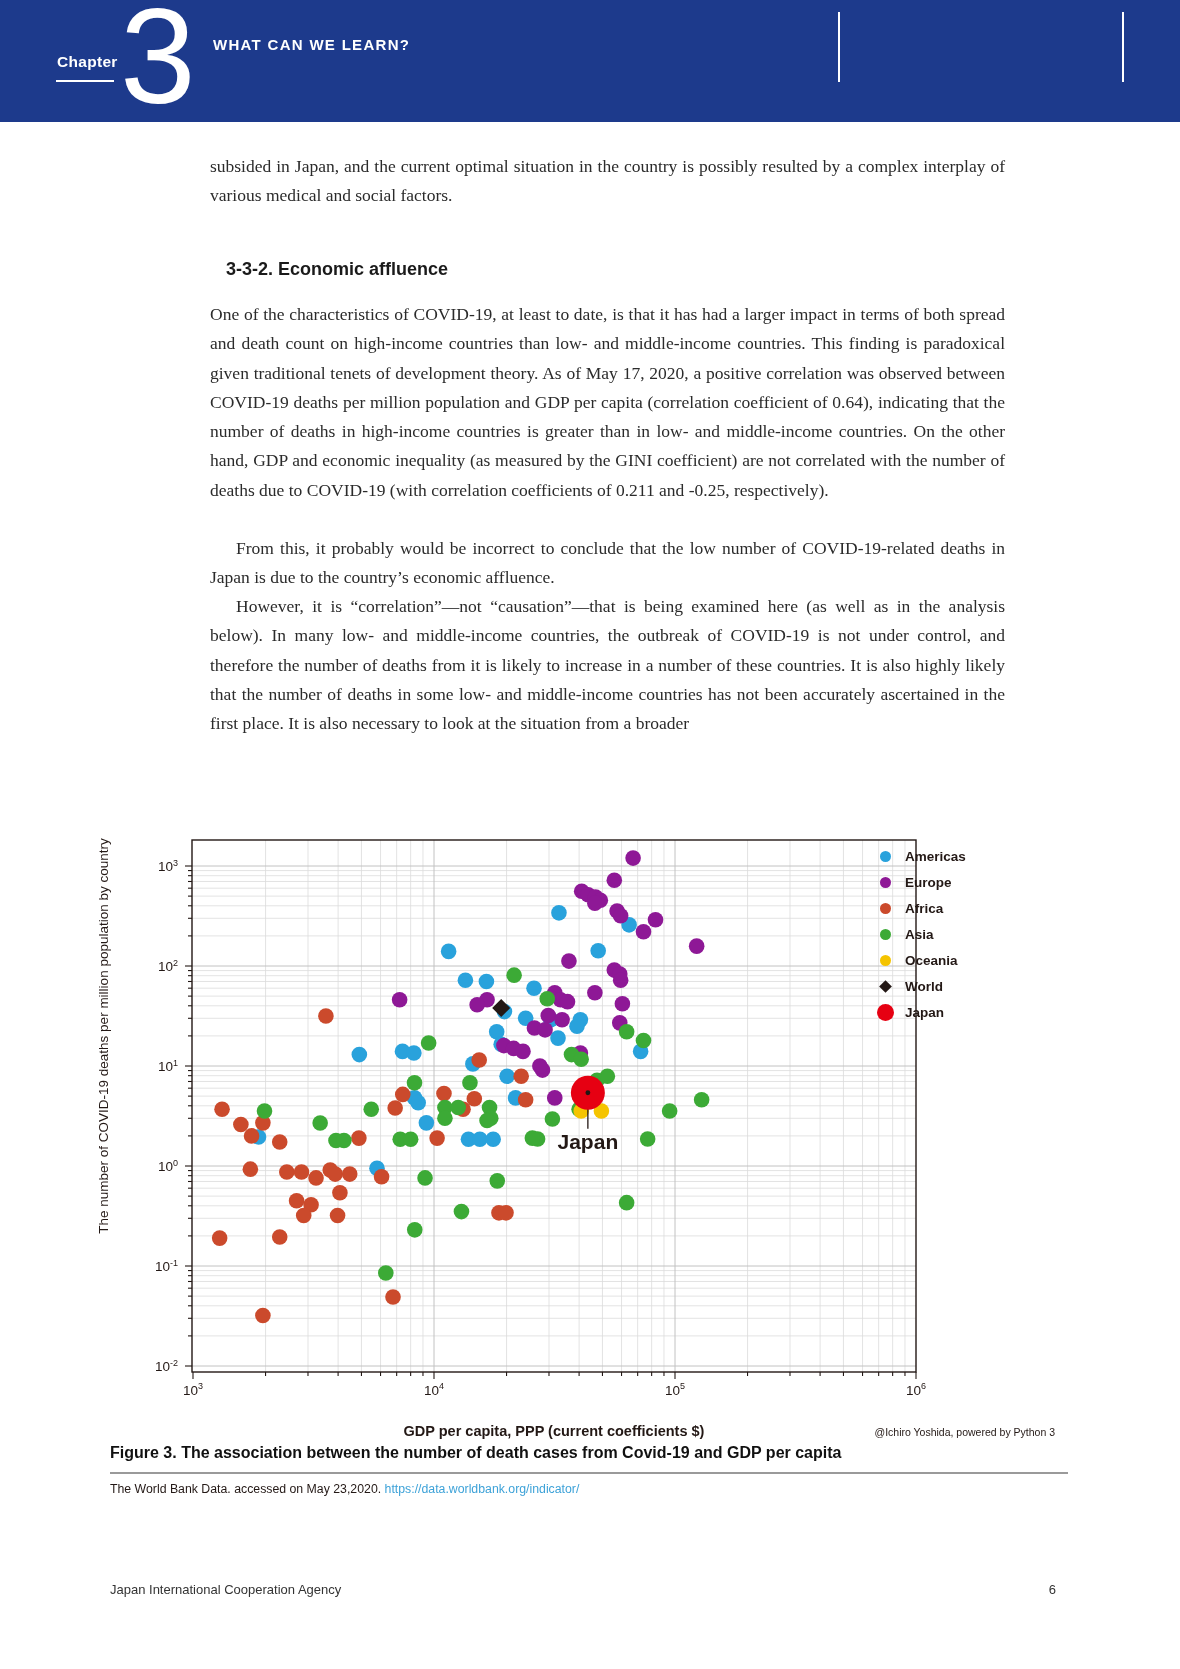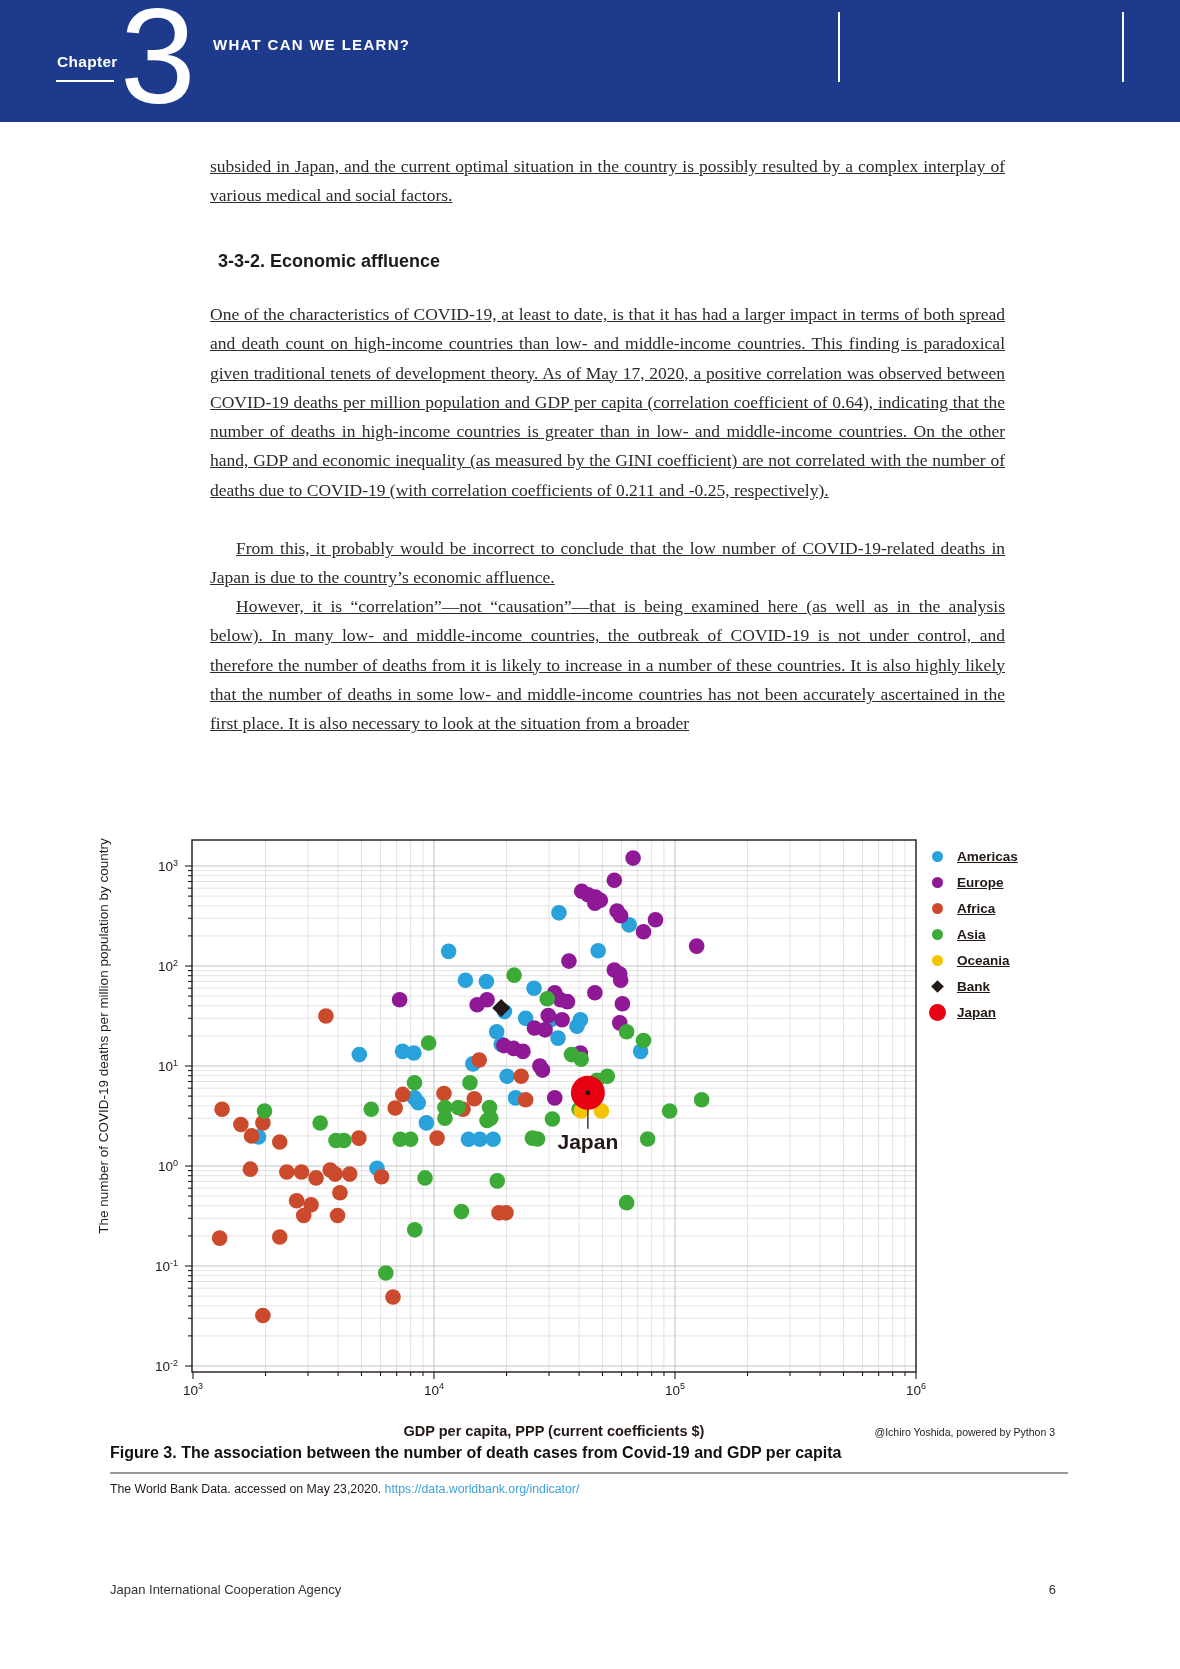--- a/index.html
+++ b/index.html
@@ -7,39 +7,39 @@
         font-family:"Liberation Sans",sans-serif;color:#231815;}
   
   #band{position:absolute;left:0;top:0;width:1180px;height:122px;}
   #chapter-label{position:absolute;left:57px;top:53px;color:#fff;font-size:15.5px;font-weight:bold;letter-spacing:.3px;}
   #chapter-underline{position:absolute;left:56px;top:80px;width:58px;height:2px;background:#fff;}
   #chapter-number{position:absolute;left:120px;top:-12px;color:#fff;font-size:136px;font-weight:100;line-height:1;}
   #band-title{position:absolute;left:213px;top:36px;color:#fff;font-size:15px;font-weight:bold;letter-spacing:1.3px;}
   .band-bar{position:absolute;top:12px;width:2px;height:70px;background:#fff;}
   #tagline{position:absolute;left:860px;top:30px;color:#fff;font-size:13px;font-weight:bold;letter-spacing:.6px;line-height:17px;}
   
-  .serif{font-family:"Liberation Serif",serif;color:#2b2b2b;text-decoration:underline;}
+  .serif{font-family:"Liberation Serif",serif;color:#2b2b2b;}
   #p1,#p2,#p3,#p4{position:absolute;left:210px;width:795px;font-size:17.5px;line-height:29.3px;text-align:justify;margin:0;}
   #p1{top:152px;}
-  #sec-heading{position:absolute;left:210px;top:243px;font-size:18px;font-weight:bold;color:#1a1a1a;margin:8px;}
+  #sec-heading{position:absolute;left:210px;top:243px;font-size:18px;font-weight:bold;color:#1a1a1a;margin:16px;}
   #p2{top:300px;}
   #p3{top:534px;text-indent:26px;}
   #p4{top:592px;text-indent:26px;}
   
   #ylabel{position:absolute;left:96px;top:1036px;transform:translateY(-50%) rotate(180deg);
           writing-mode:vertical-rl;font-size:13.5px;color:#231815;white-space:nowrap;}
   .ytick{position:absolute;width:46px;text-align:right;font-size:13.5px;color:#231815;transform:translateY(-50%);}
   .xtick{position:absolute;width:60px;text-align:center;font-size:13.5px;color:#231815;transform:translateX(-50%);}
   .ytick sup,.xtick sup{font-size:9px;}
   #xaxis-title{position:absolute;left:354px;top:1423px;width:400px;text-align:center;font-size:14.5px;font-weight:600;}
   #credit{position:absolute;left:805px;top:1426px;width:250px;text-align:right;font-size:10.5px;color:#231815;}
   #japan-callout{position:absolute;left:529px;top:1128px;width:112px;text-align:center;
                  font-size:21px;font-weight:bold;color:#231815;}
   
-  #legend{position:absolute;left:928px;top:843px;text-decoration:underline;}
+  #legend{position:absolute;left:876px;top:843px;}
   .legend-row{display:flex;align-items:center;height:26px;gap:11px;}
   .legend-marker{width:18px;display:flex;justify-content:center;align-items:center;}
   .lm-circle{width:11px;height:11px;border-radius:50%;}
   .lm-diamond{width:9px;height:9px;transform:rotate(45deg);}
   .lm-big{width:17px;height:17px;border-radius:50%;}
   .legend-label{font-size:13.5px;font-weight:600;color:#231815;}
   
   #caption{position:absolute;left:110px;top:1444px;font-size:16px;font-weight:bold;color:#111;}
   #rule{position:absolute;left:110px;top:1472px;width:958px;height:1.5px;background:#9a9a9a;}
   #source{position:absolute;left:110px;top:1481px;font-size:12.3px;line-height:17.5px;color:#231815;}
@@ -424,21 +424,21 @@
       <div class="legend-row">
         <span class="legend-marker">
           <span class="lm-circle" style="background: rgb(245, 196, 0);"></span>
         </span>
         <span class="legend-label">Oceania</span>
       </div>
       <div class="legend-row">
         <span class="legend-marker">
           <span class="lm-diamond" style="background: rgb(35, 24, 21);"></span>
         </span>
-        <span class="legend-label">Bank</span>
+        <span class="legend-label">World</span>
       </div>
       <div class="legend-row">
         <span class="legend-marker">
           <span class="lm-big" style="background: rgb(230, 0, 18);"></span>
         </span>
         <span class="legend-label">Japan</span>
       </div>
     </div>
 
   <div id="caption">Figure 3. The association between the number of death cases from Covid-19 and GDP per capita</div>

